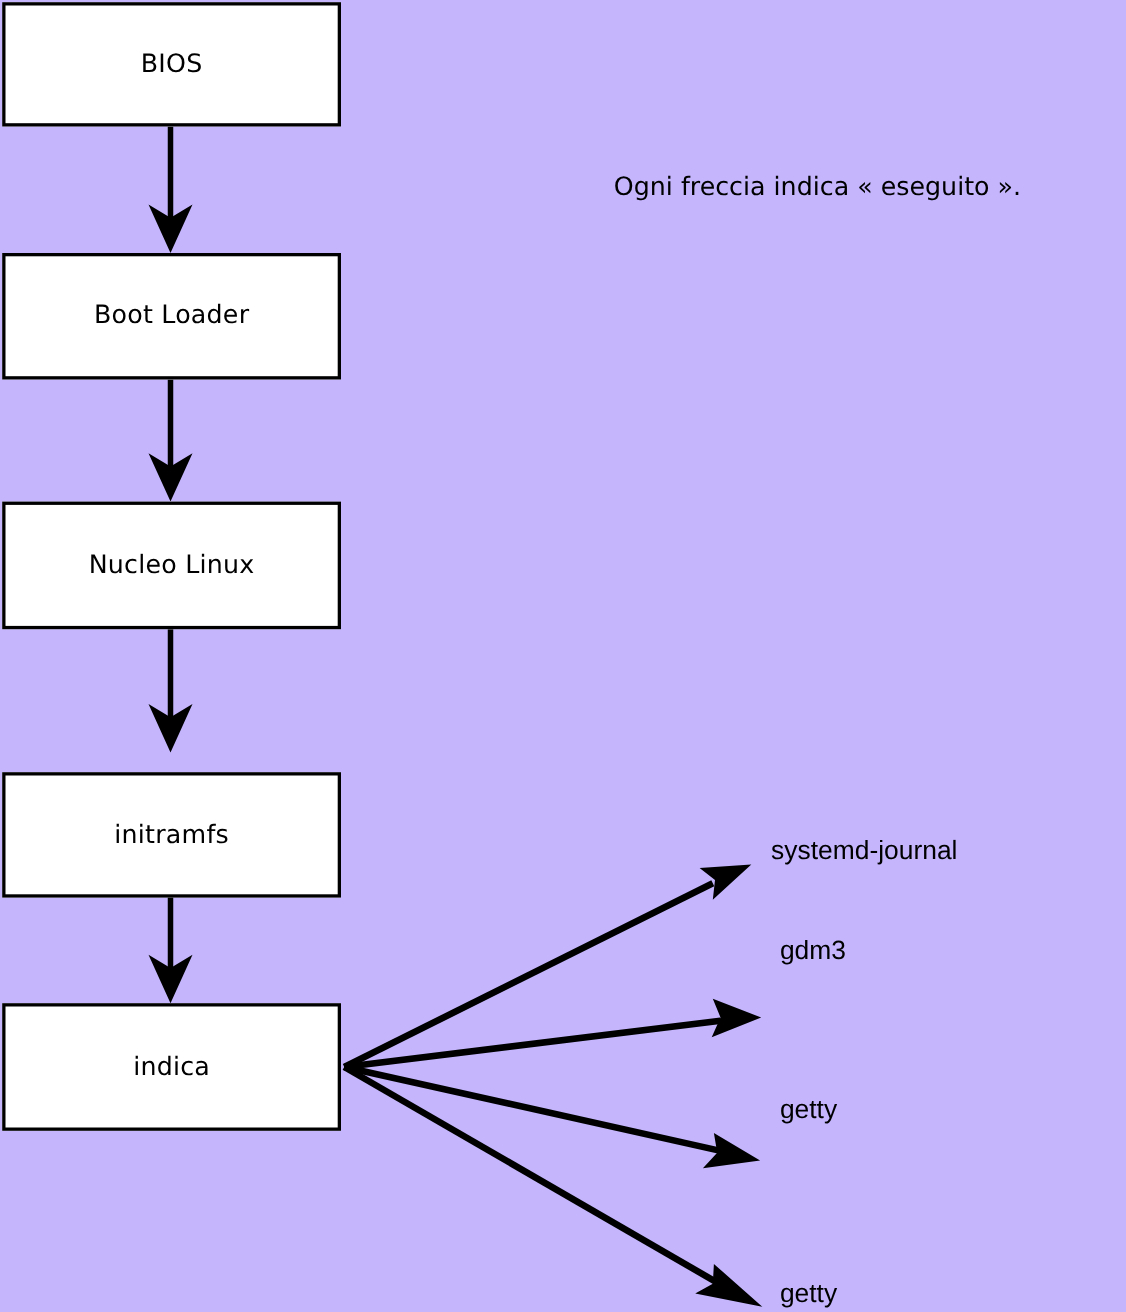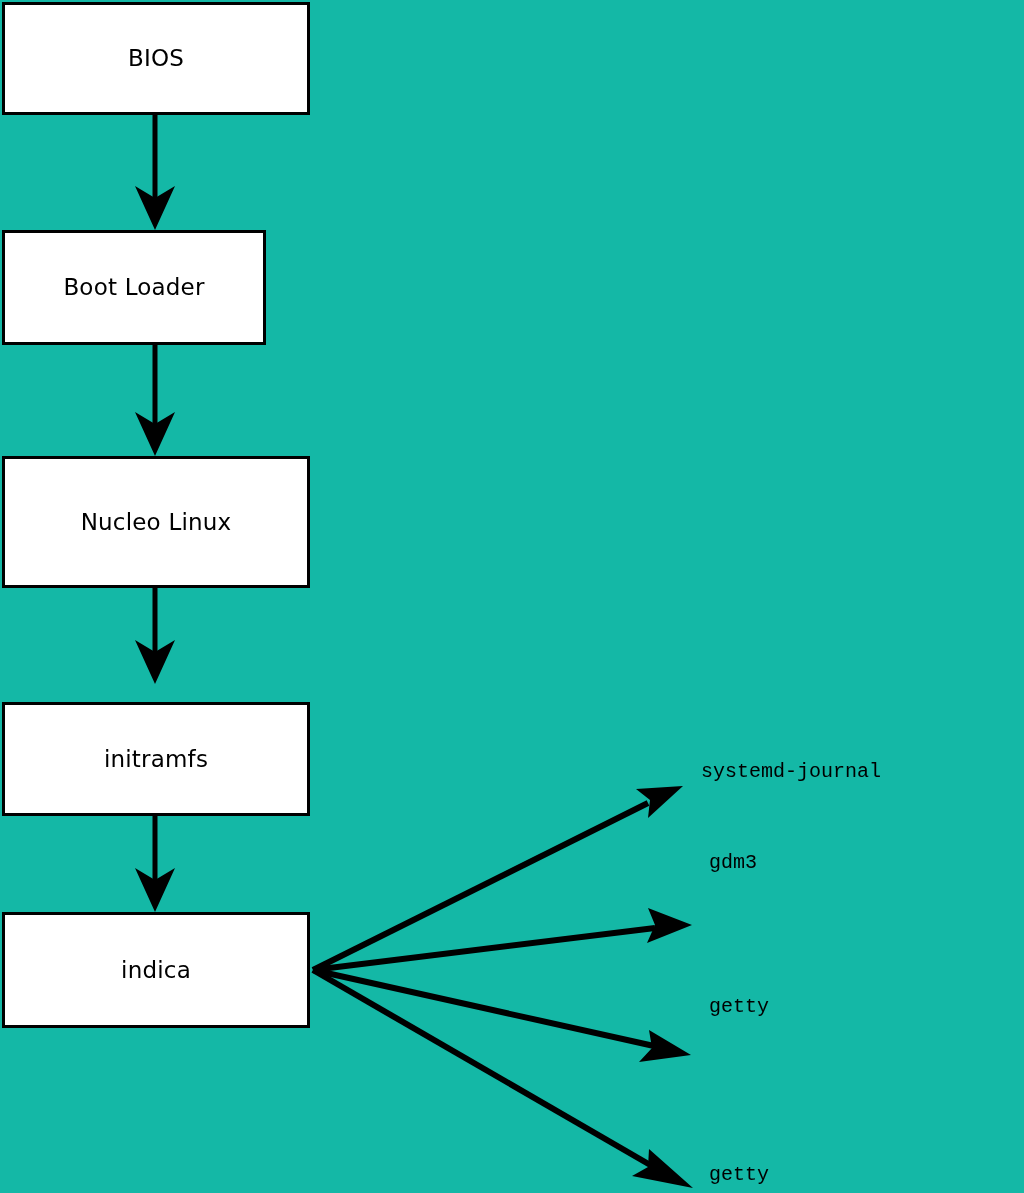--- a/index.html
+++ b/index.html
@@ -7,21 +7,21 @@
     padding: 0;
     background: #ffffff;
   }
   body {
     font-family: "DejaVu Sans", sans-serif;
   }
   #diagram-root {
     position: relative;
     width: 1024px;
     height: 1193px;
-    background: #14b8a6;
+    background: #c4b5fd;
     overflow: hidden;
   }
   .svg-layer {
     position: absolute;
     left: 0;
     top: 0;
     width: 1024px;
     height: 1193px;
   }
   .node-box {
@@ -36,22 +36,22 @@
   .node-label {
     font-family: "DejaVu Sans", sans-serif;
     font-size: 23px;
     color: #000000;
     line-height: 1;
     white-space: nowrap;
     letter-spacing: 0.2px;
   }
   .proc-label {
     position: absolute;
-    font-family: Liberation Mono, monospace;
-    font-size: 20px;
+    font-family: Liberation Sans, sans-serif;
+    font-size: 24px;
     color: #000000;
     line-height: 1;
     white-space: nowrap;
   }
   .note-text {
     position: absolute;
     font-family: "DejaVu Sans", sans-serif;
     font-size: 23px;
     color: #000000;
     line-height: 1;
@@ -97,38 +97,39 @@
     <g>
       <line x1="313" y1="970" x2="652" y2="1166" stroke="#000000" stroke-width="6"></line>
       <path d="M 693 1188 L 649 1149 L 648 1167 L 632 1176 Z" fill="#000000"></path>
     </g>
   </svg>
 
   <div class="node-box" style="left:2px; top:2px; width:308px; height:113px;">
     <span class="node-label">BIOS</span>
   </div>
 
-  <div class="node-box" style="left:2px; top:230px; width:264px; height:115px;justify-content:center;">
+  <div class="node-box" style="left:2px; top:230px; width:308px; height:115px;justify-content:center;">
     <span class="node-label">Boot Loader</span>
   </div>
 
-  <div class="node-box" style="left:2px; top:456px; width:308px; height:132px;">
+  <div class="node-box" style="left:2px; top:456px; width:308px; height:116px;">
     <span class="node-label">Nucleo Linux</span>
   </div>
 
   <div class="node-box" style="left:2px; top:684px; width:308px; height:114px;margin-top:18px;">
     <span class="node-label">initramfs</span>
   </div>
 
   <div class="node-box" style="left:2px; top:912px; width:308px; height:116px;">
     <span class="node-label">indica</span>
   </div>
 
   <div class="proc-label" style="left:701px; top:762px;">systemd-journal</div>
 
   <div class="proc-label" style="left:709px; top:853px;">gdm3</div>
 
   <div class="proc-label" style="left:709px; top:997px;">getty</div>
 
   <div class="proc-label" style="left:709px; top:1165px;">getty</div>
 
+  <div class="note-text" style="left:558px; top:159px;">Ogni freccia indica « eseguito ».</div>
 
 </div>
 
 </body></html>

